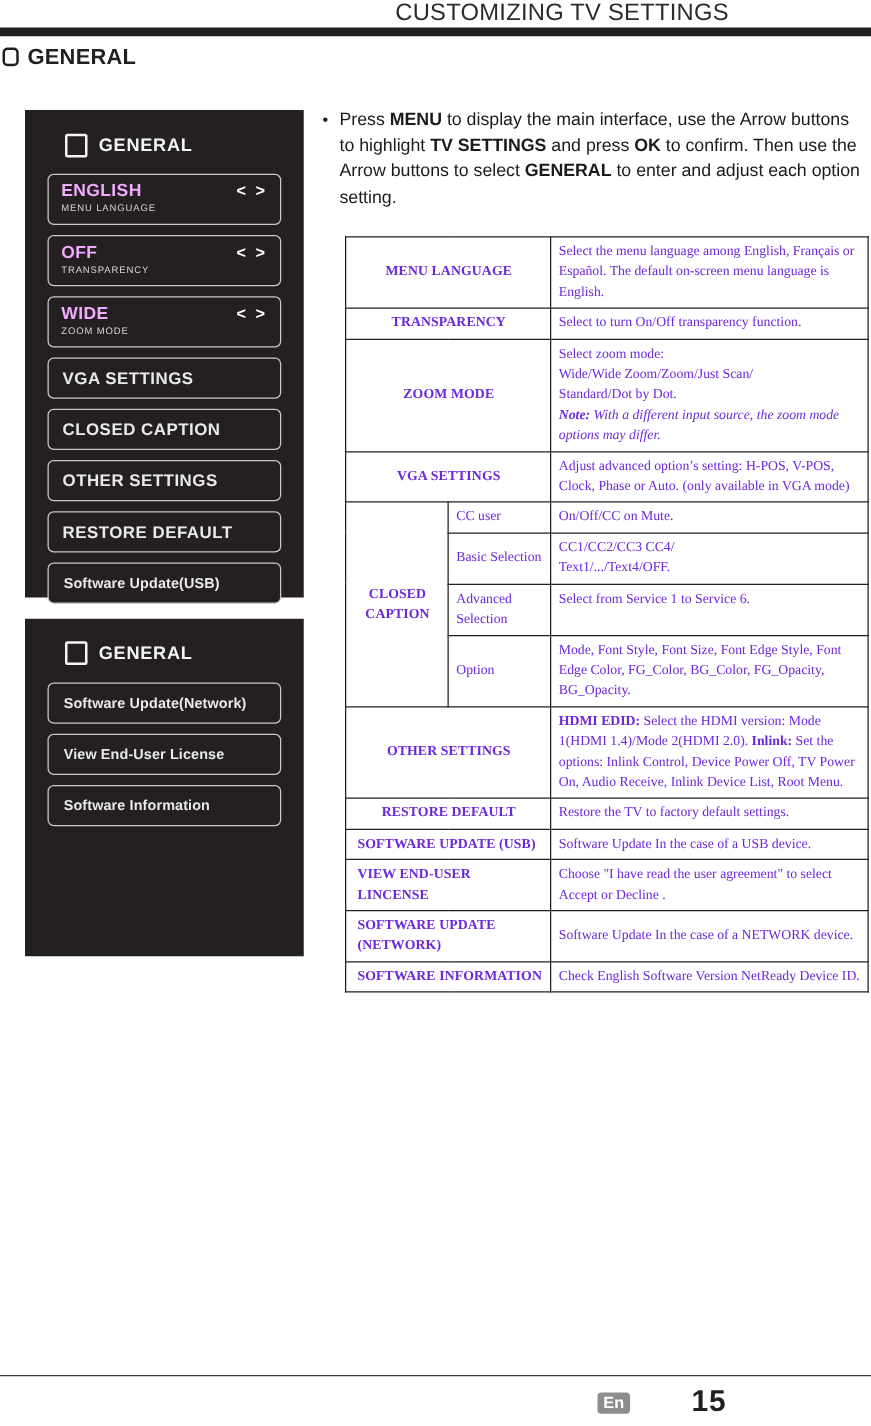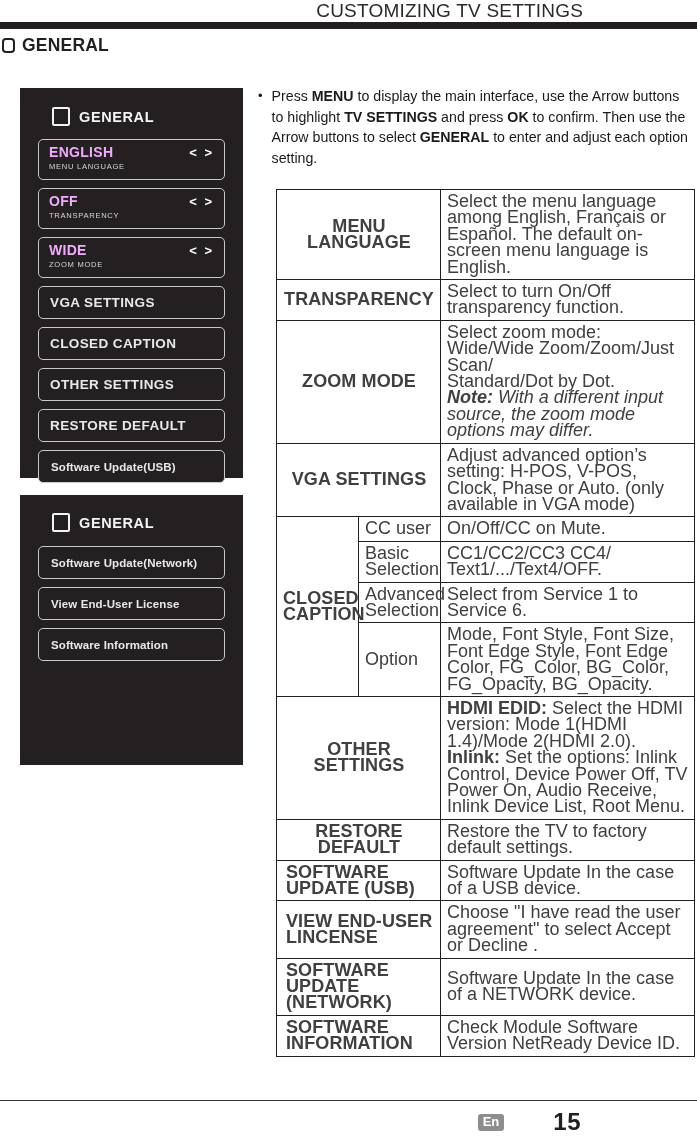--- a/index.html
+++ b/index.html
@@ -167,24 +167,25 @@
     position: absolute;
     top: 189px;
     left: 276px;
     width: 419px;
     border-collapse: collapse;
     table-layout: fixed;
   }
   .spec-table td {
     border: 1.1px solid #231f20;
     vertical-align: middle;
-    font-size: 18px;
+    font-size: 11px;
     line-height: 16.4px;
-    color: #404040;
+    color: #6d28d9;
     padding: 3px 5px 4px 6px;
+    font-family: Liberation Serif, serif;
   }
   .col-name {
     width: 164px;
     text-align: center;
     font-weight: bold;
     font-size: 13px;
     letter-spacing: 0.1px;
   }
   .col-name.lefty { text-align: left; padding-left: 9px; }
   .col-sub { width: 79px; vertical-align: middle; }
@@ -375,21 +376,21 @@
       <tr>
         <td class="col-name lefty" colspan="2">VIEW END-USER LINCENSE</td>
         <td class="desc">Choose "I have read the user agreement" to select Accept or Decline .</td>
       </tr>
       <tr>
         <td class="col-name lefty" colspan="2">SOFTWARE UPDATE (NETWORK)</td>
         <td class="desc mid">Software Update In the case of a NETWORK device.</td>
       </tr>
       <tr>
         <td class="col-name lefty" colspan="2">SOFTWARE INFORMATION</td>
-        <td class="desc mid">Check Module Software Version NetReady Device ID.</td>
+        <td class="desc mid">Check English Software Version NetReady Device ID.</td>
       </tr>
     </tbody>
   </table>
 
   <div class="footer-rule"></div>
   <div class="footer">
     <span class="lang-badge">En</span>
     <span class="page-num">15</span>
   </div>
 

